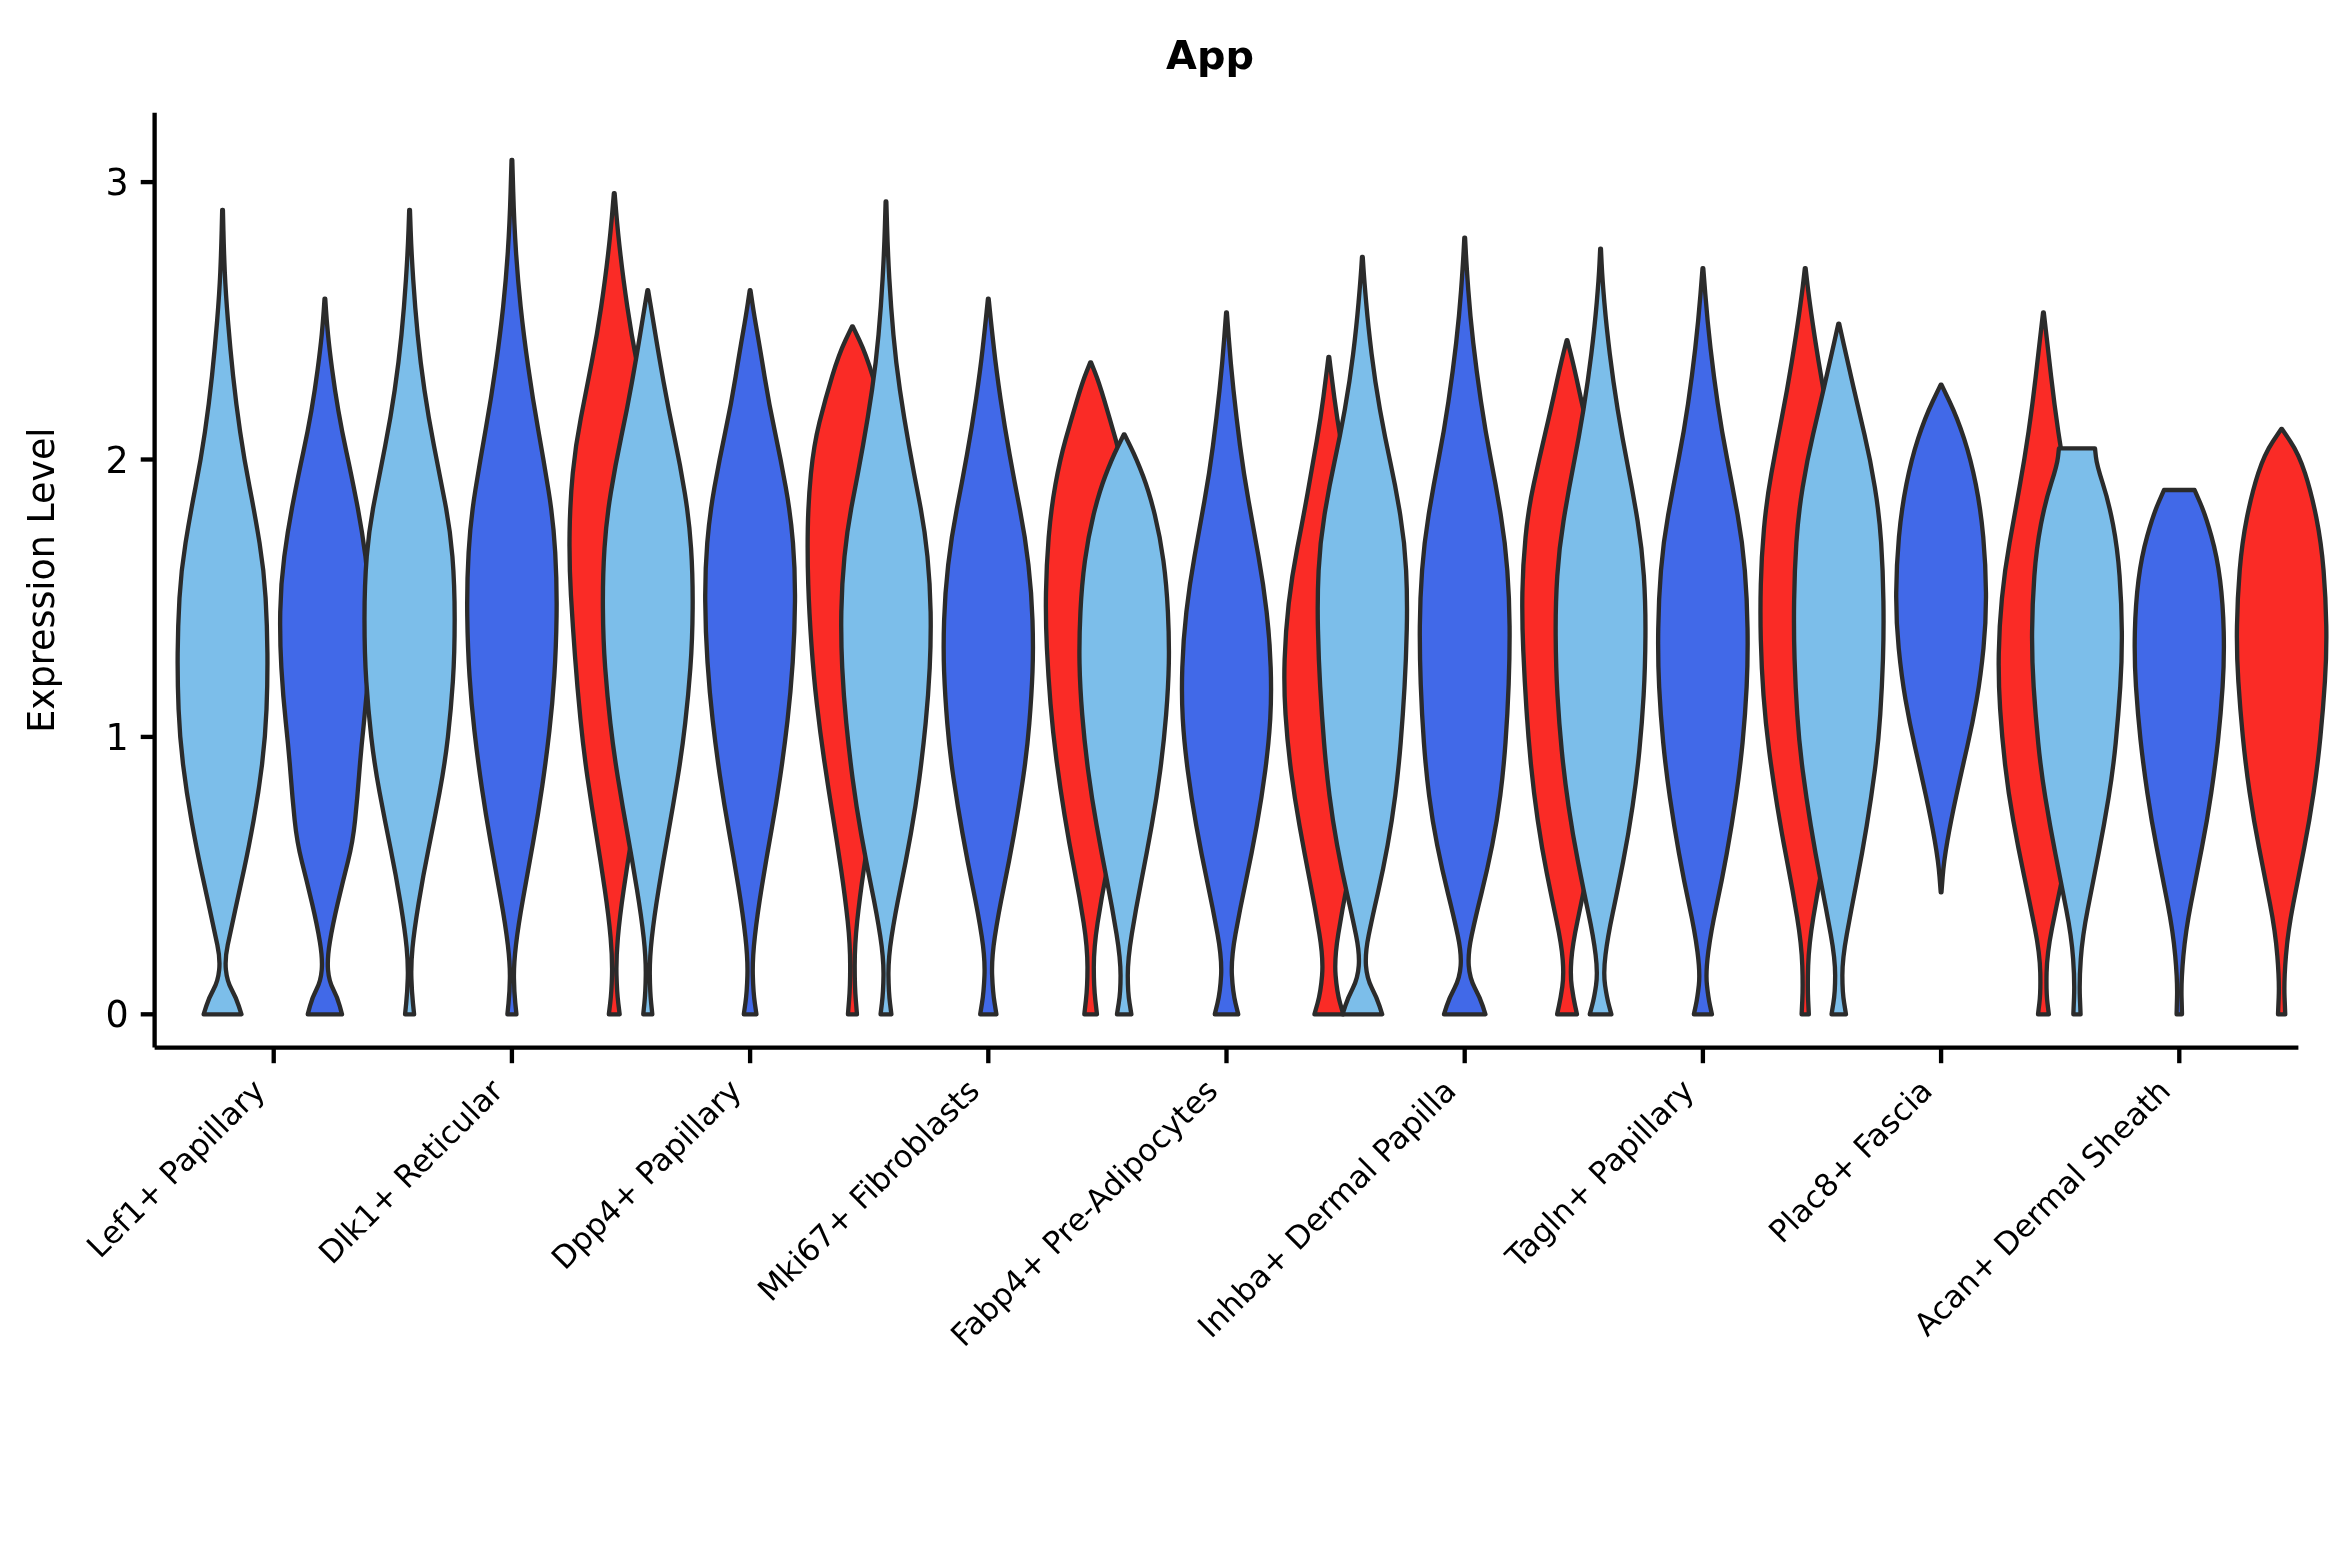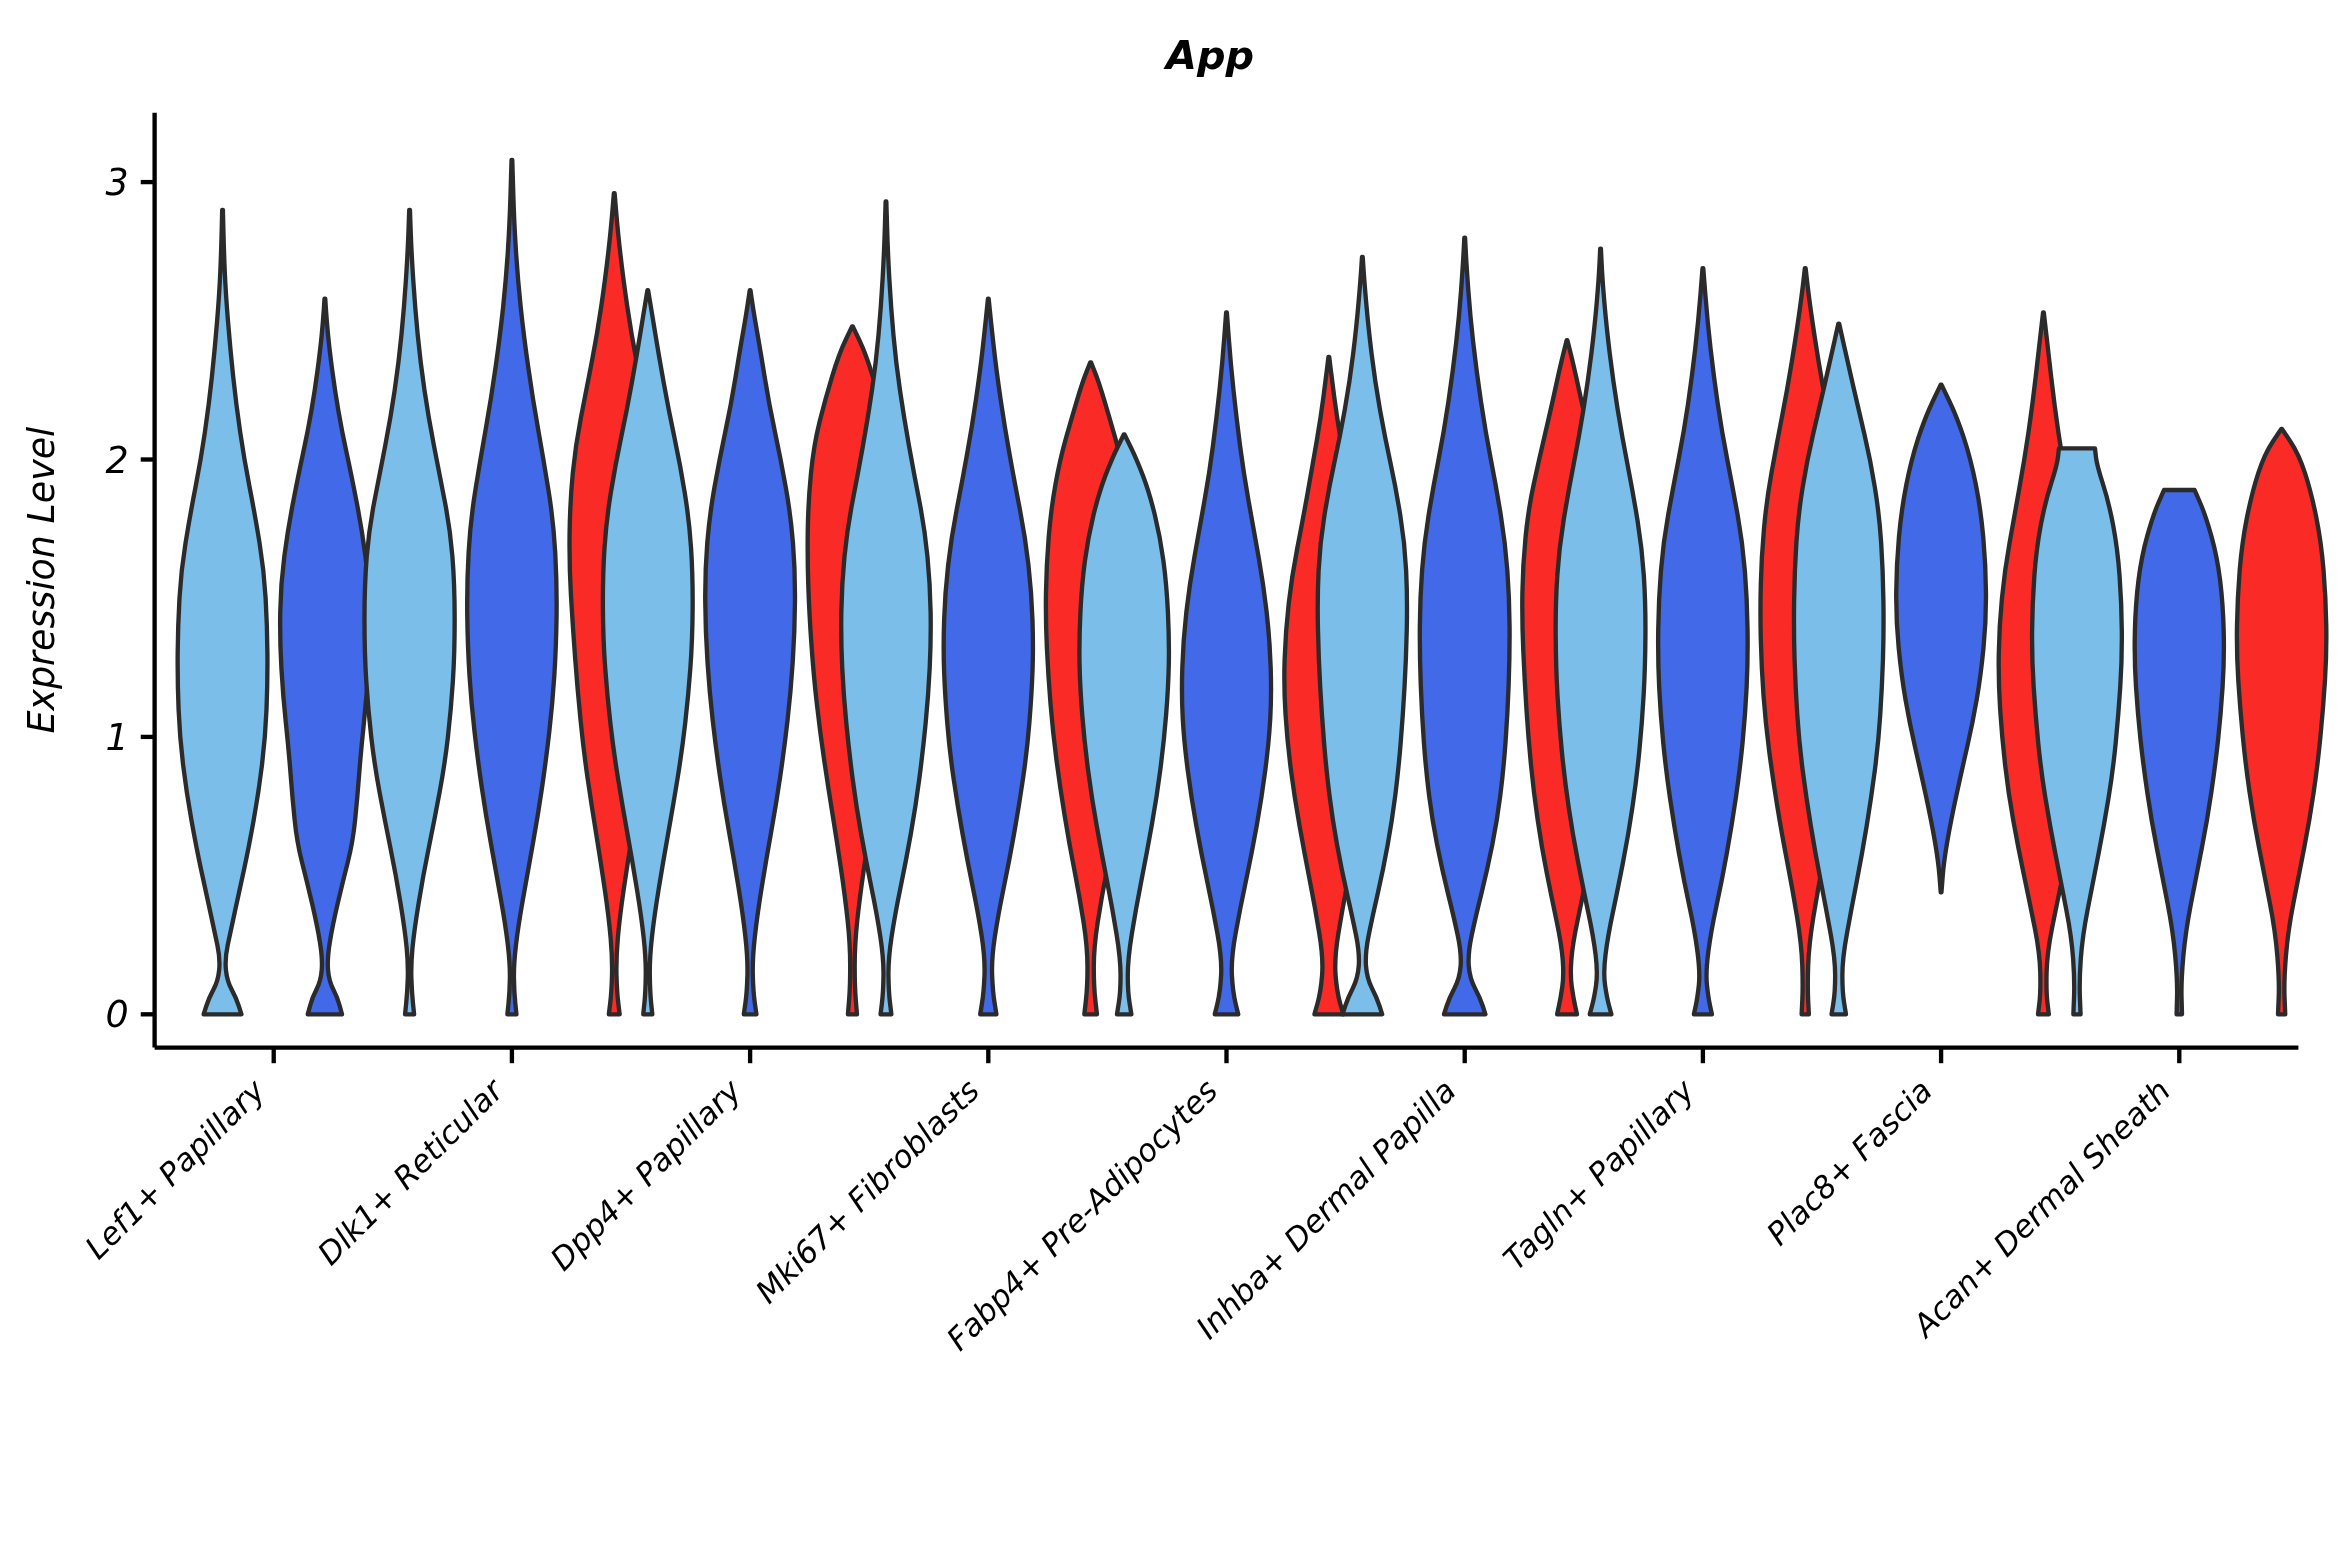--- a/index.html
+++ b/index.html
@@ -8,21 +8,20 @@
     padding: 0;
     background: #ffffff;
   }
   #root {
     position: relative;
     width: 2342px;
     height: 1561px;
     background: #ffffff;
     font-family: "DejaVu Sans", sans-serif;
     overflow: hidden;
-    font-style: italic;
   }
   #plot-svg {
     position: absolute;
     left: 0;
     top: 0;
     width: 2342px;
     height: 1561px;
     display: block;
   }
   .chart-title {

